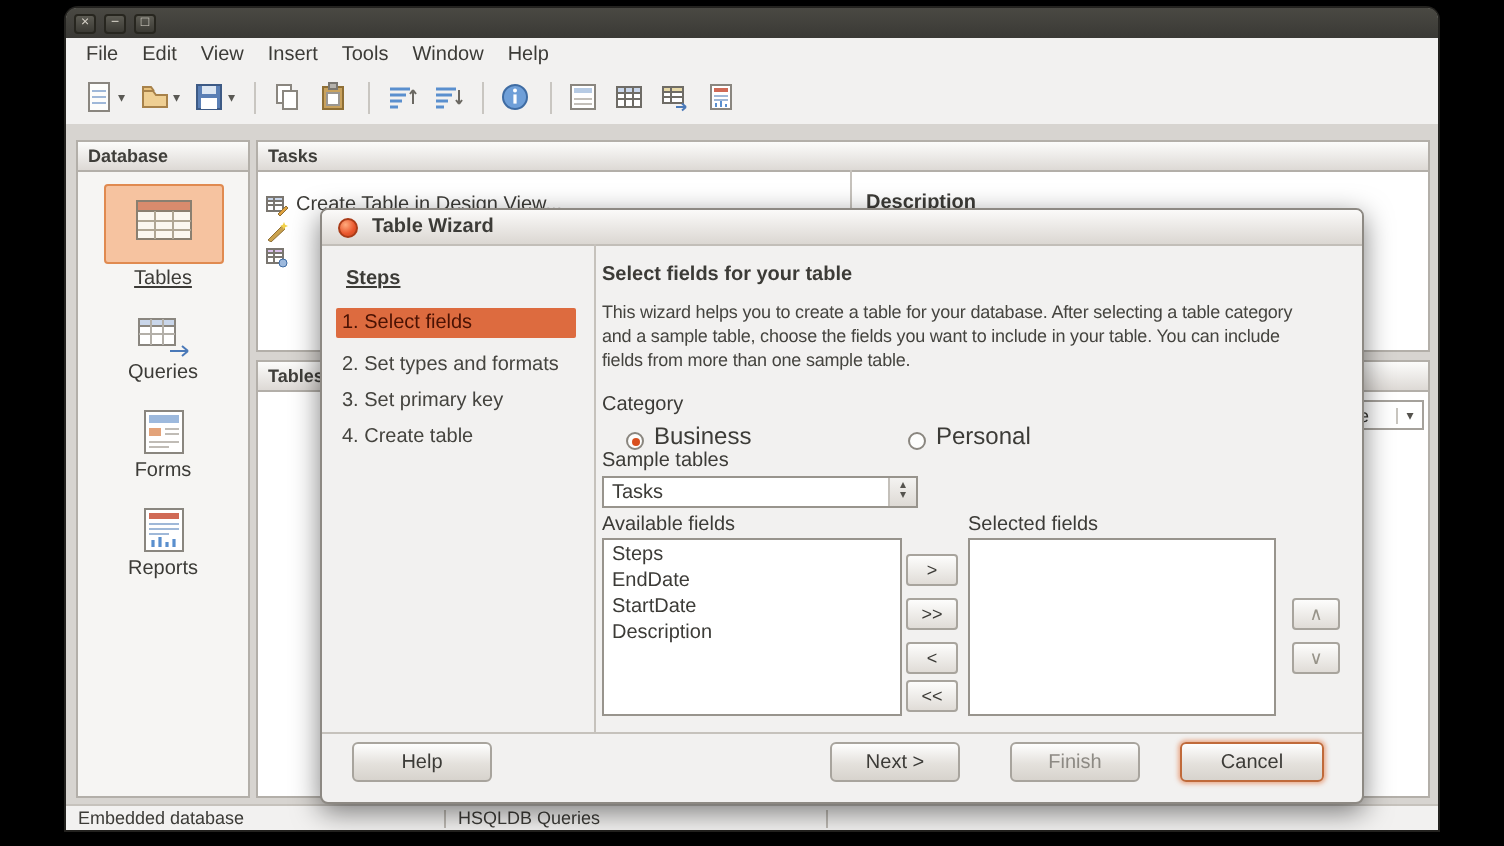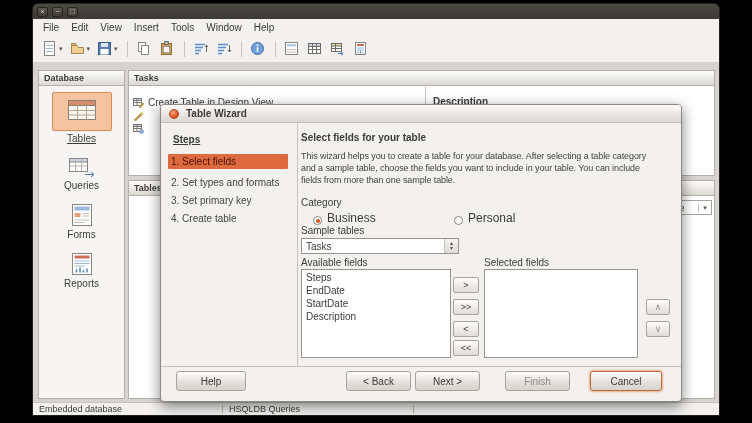--- a/index.html
+++ b/index.html
@@ -353,21 +353,20 @@
       <div class="sq-btn" style="left:292px;top:235px;">&lt;&lt;</div>
 
       <div class="listbox" style="left:323px;top:164px;width:154px;height:89px;"></div>
 
       <div class="sq-btn dim" style="left:485px;top:194px;width:24px;">∧</div>
       <div class="sq-btn dim" style="left:485px;top:216px;width:24px;">∨</div>
 
       <div class="dlg-hr"></div>
 
       <div class="btn" style="left:15px;width:70px;">Help</div>
-      <div class="btn" style="left:185px;width:65px;">&lt; Back</div>
       <div class="btn" style="left:254px;width:65px;">Next &gt;</div>
       <div class="btn dim" style="left:344px;width:65px;">Finish</div>
       <div class="btn focus" style="left:429px;width:72px;">Cancel</div>
     </div>
 
     <div class="statusbar">
       <div class="sb-cell" style="width:189px;">Embedded database</div>
       <div class="sb-sep"></div>
       <div class="sb-cell" style="width:190px;">HSQLDB Queries</div>
       <div class="sb-sep"></div>

